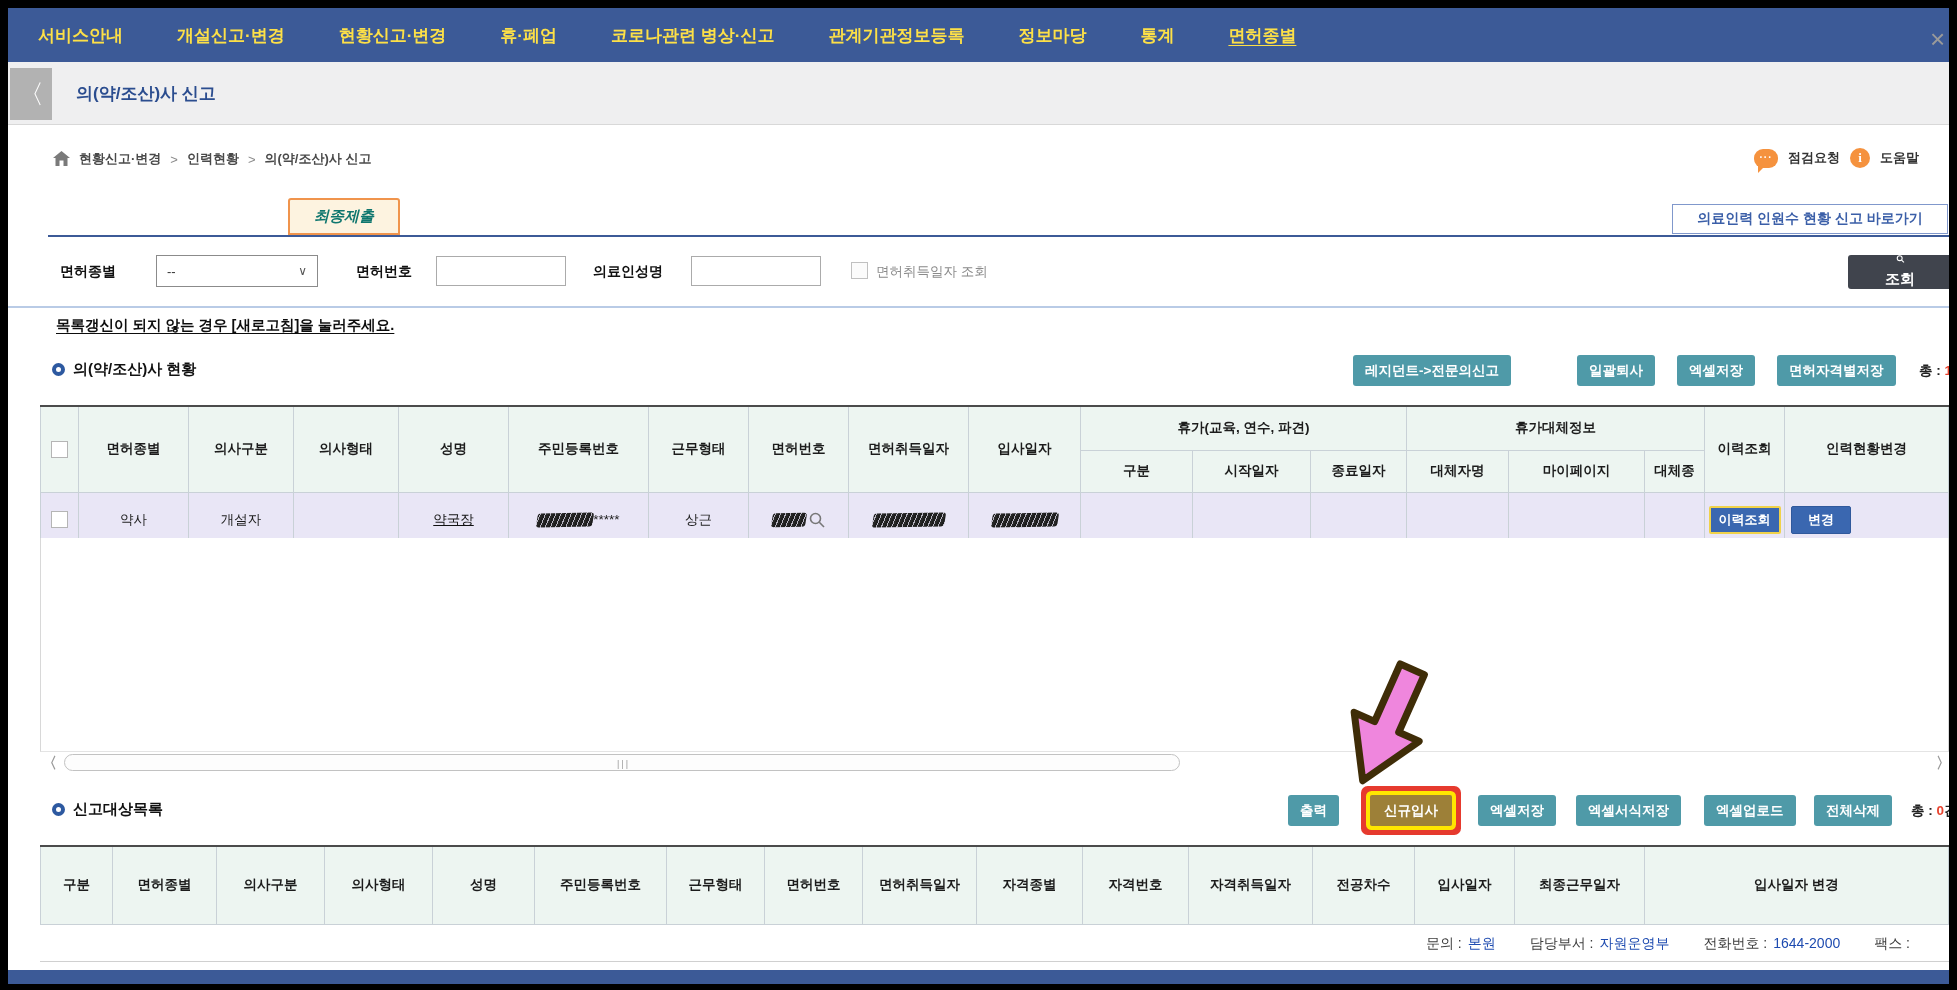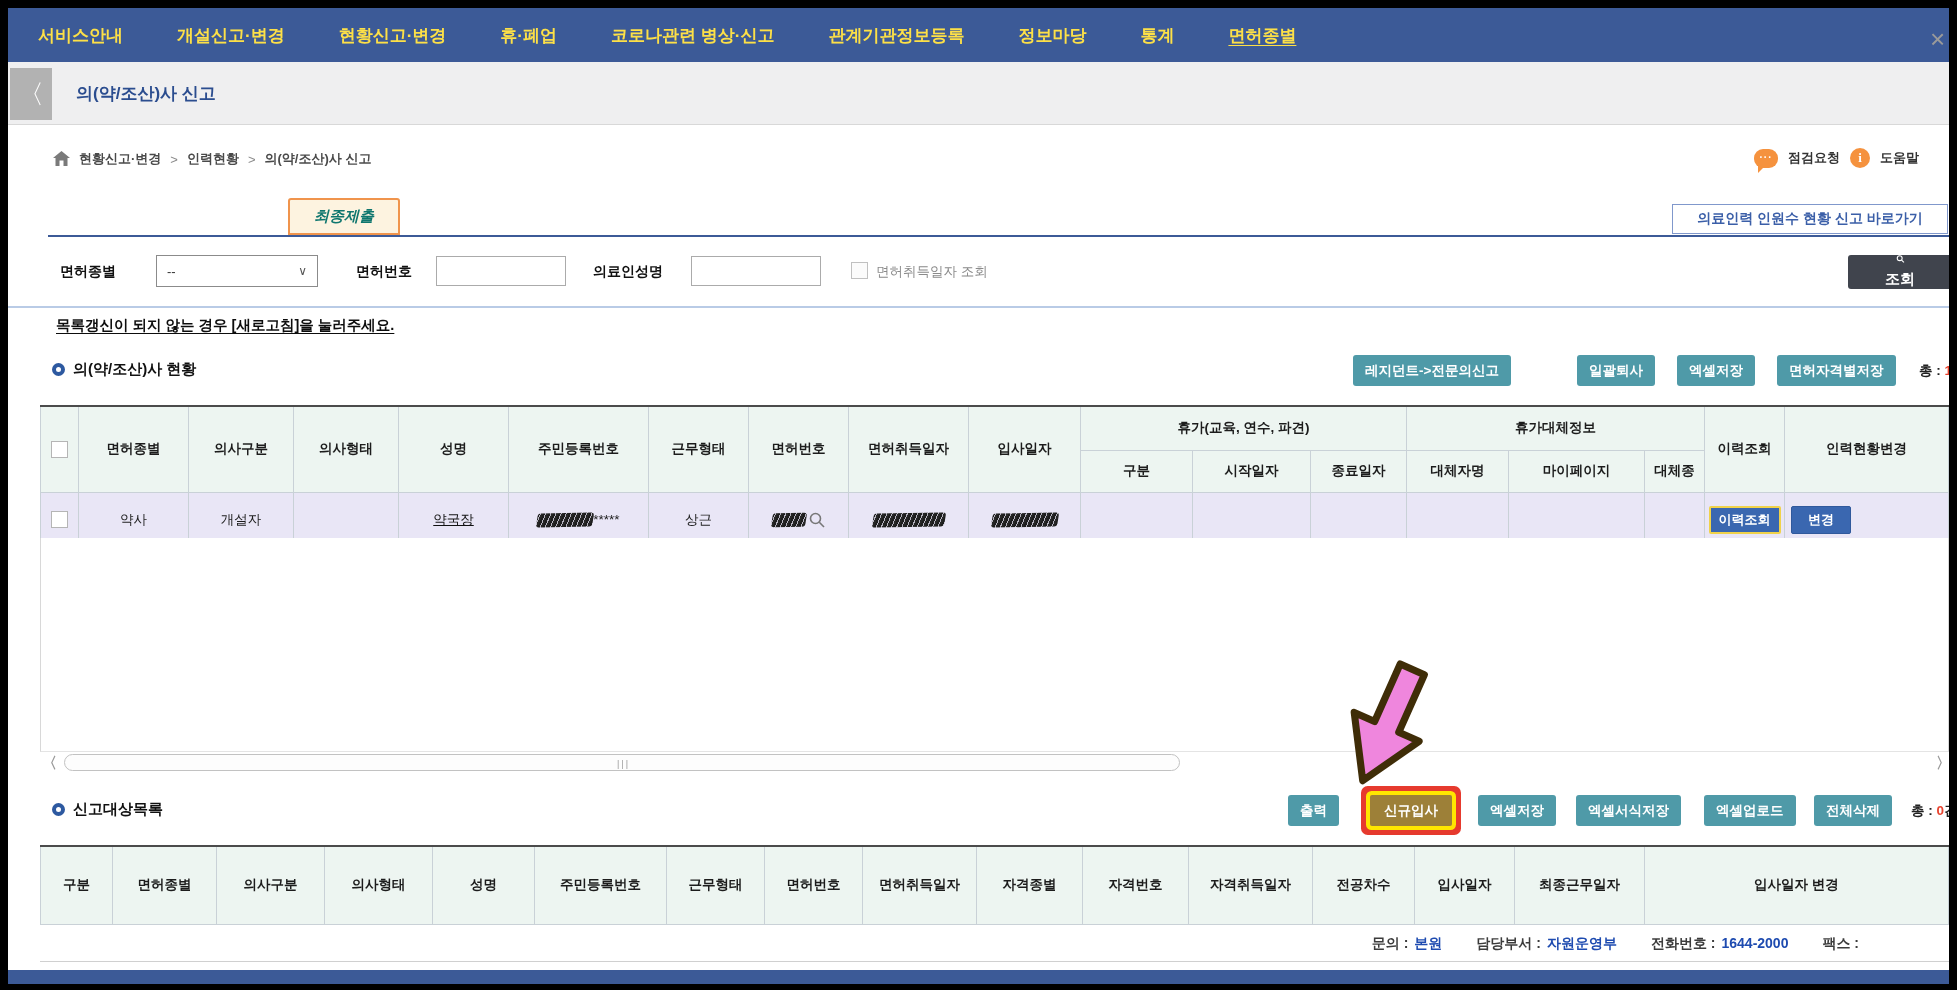--- a/index.html
+++ b/index.html
@@ -72,21 +72,21 @@
   .scrollarrow { position:absolute; top:2px; color:#999; font-size:15px; font-weight:bold; cursor:pointer; }
   .thumb { position:absolute; left:56px; top:2px; width:1116px; height:17px; background:#fdfdfd; border:1px solid #c2c2c2; border-radius:9px; cursor:pointer; }
   .grip { position:absolute; left:552px; top:4px; font-size:9px; color:#9a9a9a; letter-spacing:2px; }
 
   
   .btn-new { position:absolute; top:0; height:31px; background:#9d8038; border-radius:2px; color:#fff; font-size:13.5px; font-weight:bold; display:flex; align-items:center; justify-content:center; padding:0 14px; cursor:pointer; box-shadow:0 0 0 4px #ffe600, 0 0 0 9px #e63a2e; }
 
   .arrow-anno { position:absolute; left:1327px; top:652px; width:105px; height:132px; pointer-events:none; }
 
   
-  .footer { position:absolute; left:32px; top:918px; width:1909px; height:36px; border-bottom:1px solid #d0d0d0; display:flex; align-items:center; justify-content:flex-end; gap:34px; padding-right:90px; font-size:14px; color:#3c3c3c; font-weight:bold; white-space:nowrap; }
+  .footer { position:absolute; left:32px; top:918px; width:1909px; height:36px; border-bottom:1px solid #d0d0d0; display:flex; align-items:center; justify-content:flex-end; gap:34px; padding-right:39px; font-size:14px; color:#3c3c3c; font-weight:normal; white-space:nowrap; }
   .footer .val { color:#1e4bb0; margin-left:6px; }
   .bottombar { position:absolute; left:0; top:962px; width:100%; height:14px; background:#3c5a97; }
 </style>
 </head>
 <body>
 
 <div id="page">
 
   <div class="topnav">
     <span class="nav-item">서비스안내</span>

